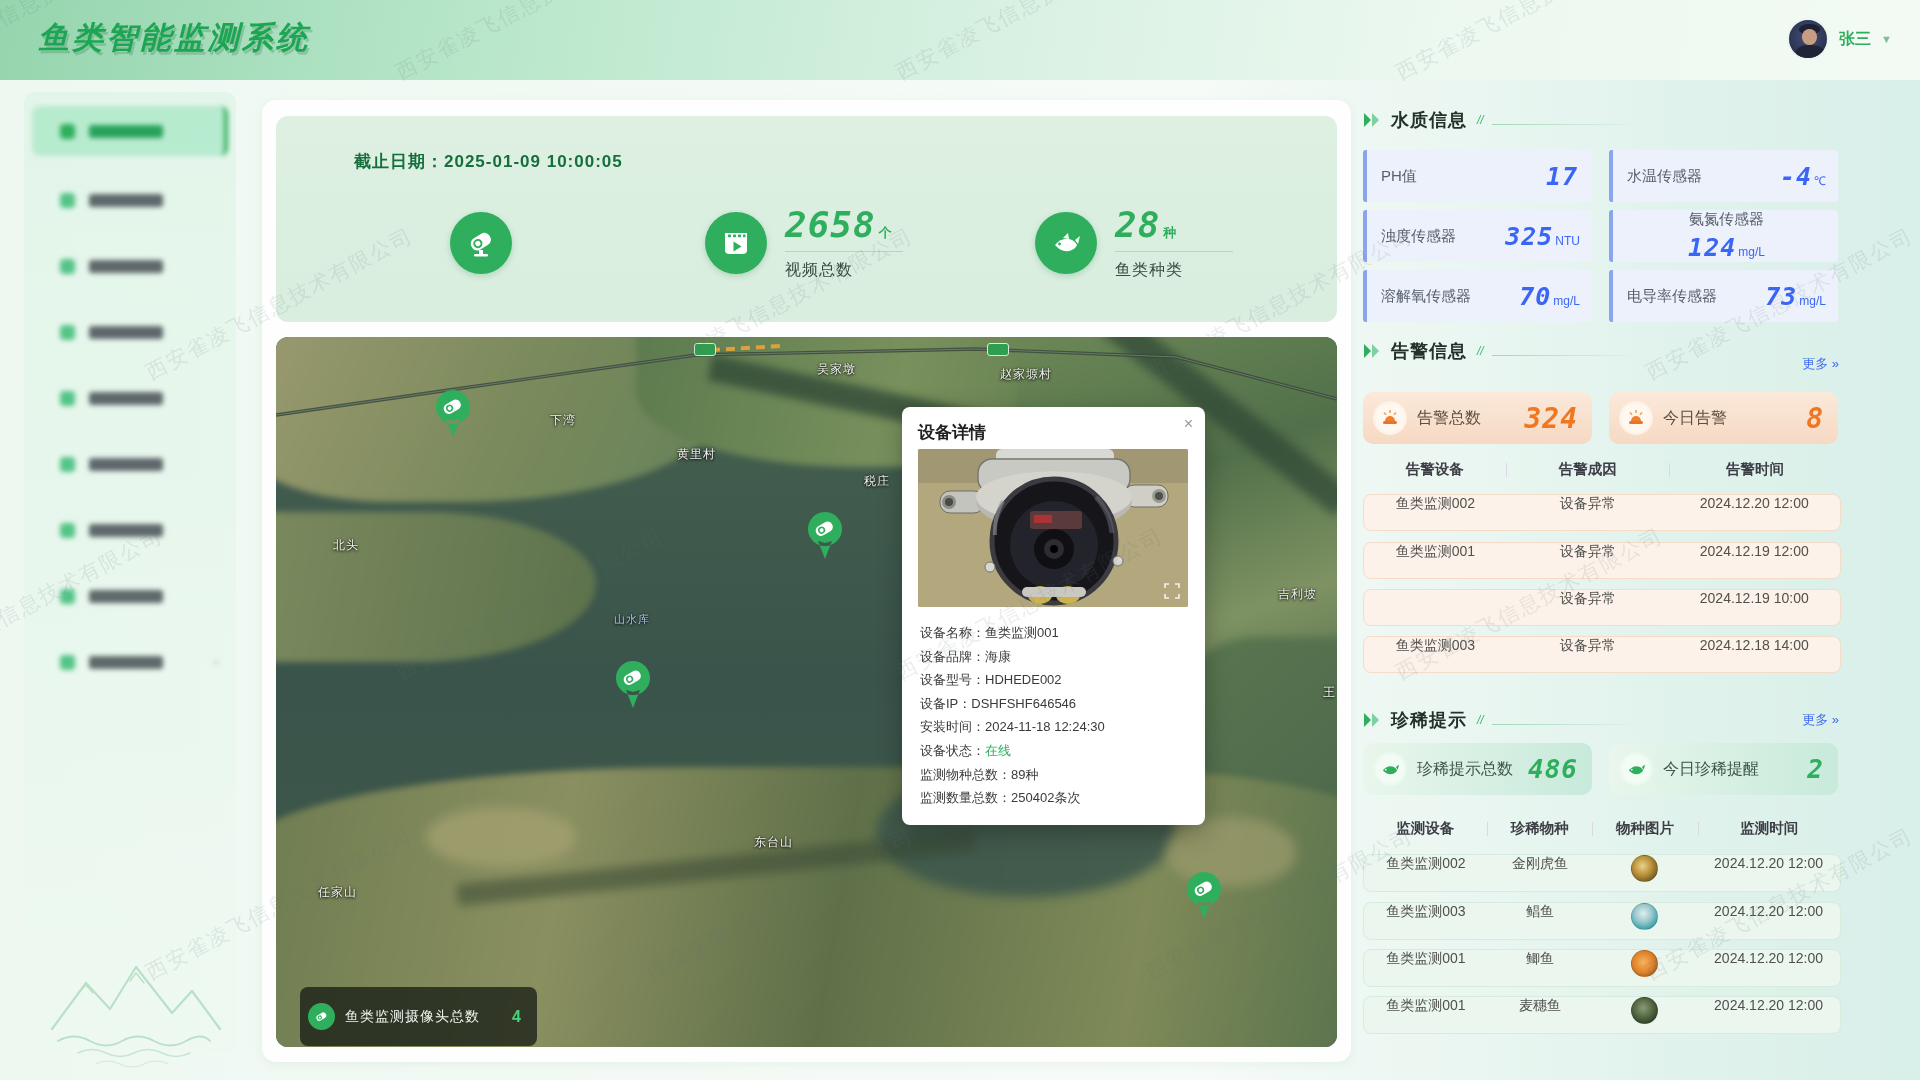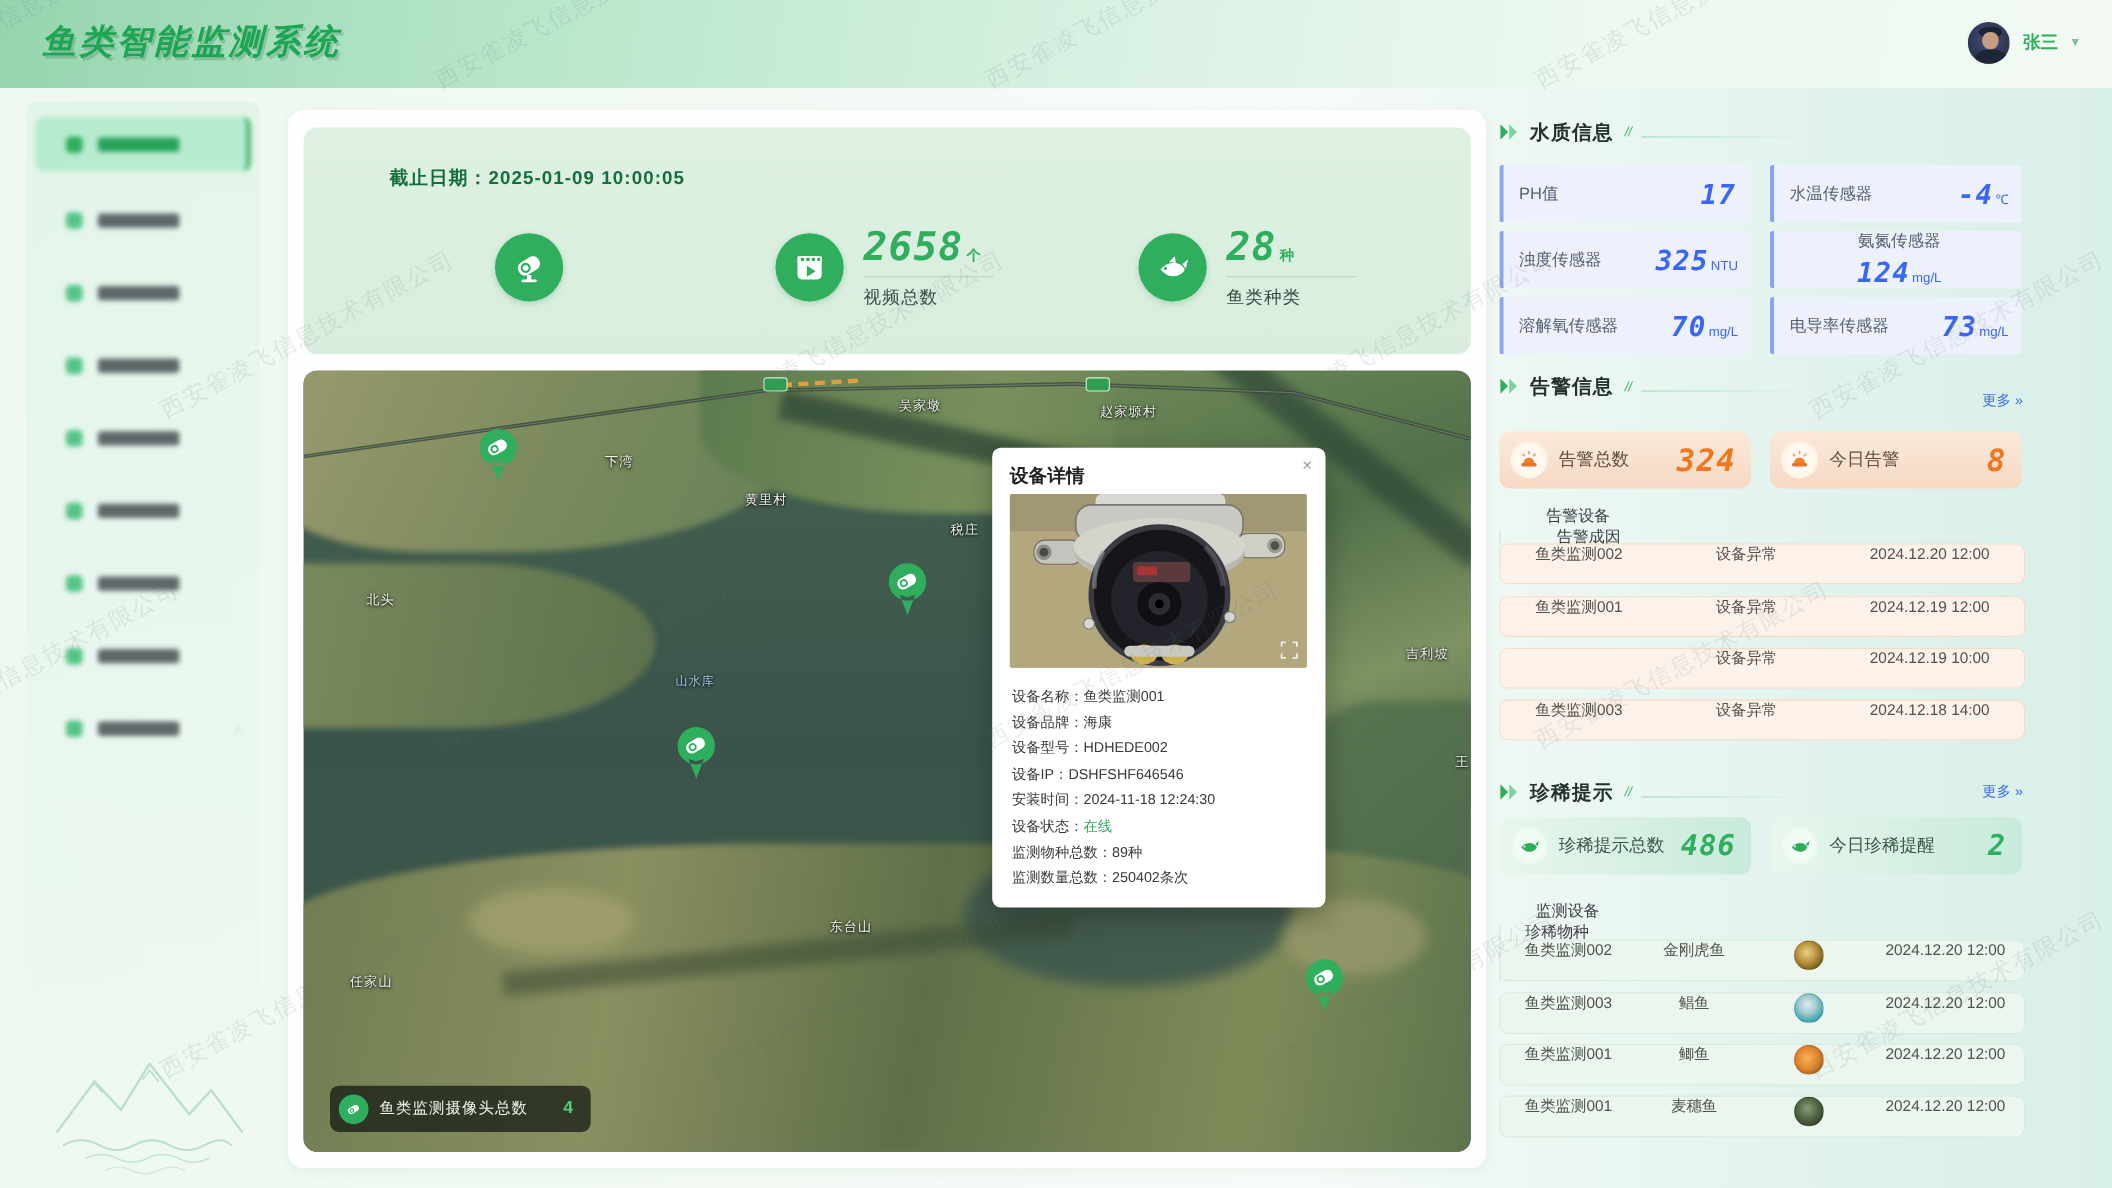--- a/index.html
+++ b/index.html
@@ -52,21 +52,21 @@
   .stat-label { font-size:16px; color:#3b4b42; letter-spacing:1px; }
 
   
   .map { position:absolute; left:14px; top:237px; width:1061px; height:710px; border-radius:12px; overflow:hidden;
     background:linear-gradient(180deg,#46614f 0%,#3a544b 48%,#42594a 100%); }
   .blob { position:absolute; filter:blur(3px); }
   .map-label { position:absolute; font-size:12px; color:#f2f4ee; text-shadow:0 1px 3px rgba(0,0,0,0.9),0 0 2px rgba(0,0,0,0.8); z-index:5; letter-spacing:1px; }
   .map-label.blue { color:#a9c9f2; filter:blur(0.4px); font-size:11px; }
   .road-badge { position:absolute; width:22px; height:13px; background:#2f9e4f; border:1px solid #d7e9d9; border-radius:3px; z-index:5; }
   .pin { position:absolute; width:40px; height:50px; z-index:6; cursor:pointer; }
-  .map-badge { position:absolute; left:24px; top:650px; height:42px; background:rgba(16,22,17,0.72); border-radius:8px; display:flex; align-items:center; padding:0 16px 0 8px; gap:10px; z-index:8;justify-content:flex-end; }
+  .map-badge { position:absolute; left:24px; top:650px; height:59px; background:rgba(16,22,17,0.72); border-radius:8px; display:flex; align-items:center; padding:0 16px 0 8px; gap:10px; z-index:8;justify-content:flex-end; }
   .map-badge .mb-icon { width:27px; height:27px; border-radius:50%; background:#2fae5e; display:flex; align-items:center; justify-content:center; }
   .map-badge .mb-label { color:#f0f4f0; font-size:14px; letter-spacing:1px; }
   .map-badge .mb-value { color:#4fd27d; font-size:16px; font-weight:bold; margin-left:22px; }
 
   
   .popup { position:absolute; left:626px; top:70px; width:303px; height:418px; background:#fff; border-radius:8px; box-shadow:0 8px 26px rgba(0,0,0,0.28); z-index:10; padding:14px 16px; }
   .popup-title { font-size:17px; font-weight:bold; color:#222; }
   .popup-close { position:absolute; right:12px; top:8px; font-size:16px; color:#999; cursor:pointer; }
   .popup-photo { position:absolute; left:16px; top:42px; width:270px; height:158px; background:linear-gradient(180deg,#bdb18a 0%,#b2a67c 55%,#a89c72 100%); border-radius:2px; overflow:hidden; }
   .popup-photo .fullscreen { position:absolute; right:8px; bottom:8px; width:16px; height:16px; z-index:4; }
@@ -90,21 +90,21 @@
   .sum-card { position:absolute; width:229px; height:52px; border-radius:10px; display:flex; align-items:center; padding:0 14px 0 10px; gap:10px; }
   .sum-card.orange { background:linear-gradient(180deg,#fbe9da,#f6d9c3); }
   .sum-card.green { background:linear-gradient(90deg,#e9f6ec,#c7eadb); }
   .sum-icon { width:34px; height:34px; border-radius:50%; display:flex; align-items:center; justify-content:center; background:radial-gradient(circle,#fff8f0 55%,#f9e2cc 100%); }
   .sum-card.green .sum-icon { background:radial-gradient(circle,#f2fbf4 55%,#d5f0e0 100%); }
   .sum-label { font-size:16px; color:#5d4f41; flex:1; }
   .sum-card.green .sum-label { color:#3c5547; }
   .sum-val.orange { font-size:28px; color:#f0761f; }
   .sum-val.green { font-size:26px; color:#2fae5e; }
 
-  .tbl-head { position:absolute; width:478px; display:flex; font-size:14.5px; color:#3d3d46; font-weight:normal;flex-direction:column; }
+  .tbl-head { position:absolute; width:478px; display:flex; font-size:14.5px; color:#3d3d46; font-weight:bold; }
   .tbl-head .th { text-align:center; position:relative; }
   .tbl-head .th + .th::before { content:""; position:absolute; left:0; top:3px; width:1px; height:14px; background:#d9d9df; }
   .row-card { position:absolute; width:478px; height:37px; border-radius:8px; display:flex; align-items:flex-start; font-size:14px; color:#50504d; }
   .row-card.alarm { background:#fdf2ea; border:1px solid #f6dcc8; }
   .row-card.rare { background:#eaf6ee; border:1px solid #d6ecdd; height:38px; }
   .rc { text-align:center; }
   .fish-thumb { width:27px; height:27px; border-radius:50%; margin:0 auto; border:1px solid rgba(0,0,0,0.08); }
   .fish-thumb.gold { background:radial-gradient(circle at 42% 40%,#e9d387 0%,#b98f3a 45%,#6b5a1f 80%,#473a12 100%); }
   .fish-thumb.teal { background:radial-gradient(circle at 45% 38%,#dfeef0 0%,#9fc9cd 40%,#3da3ad 75%,#1f7f8c 100%); }
   .fish-thumb.orangefish { background:radial-gradient(circle at 45% 45%,#f5b55a 0%,#e07f2a 55%,#8a5a22 85%,#5f4418 100%); }

